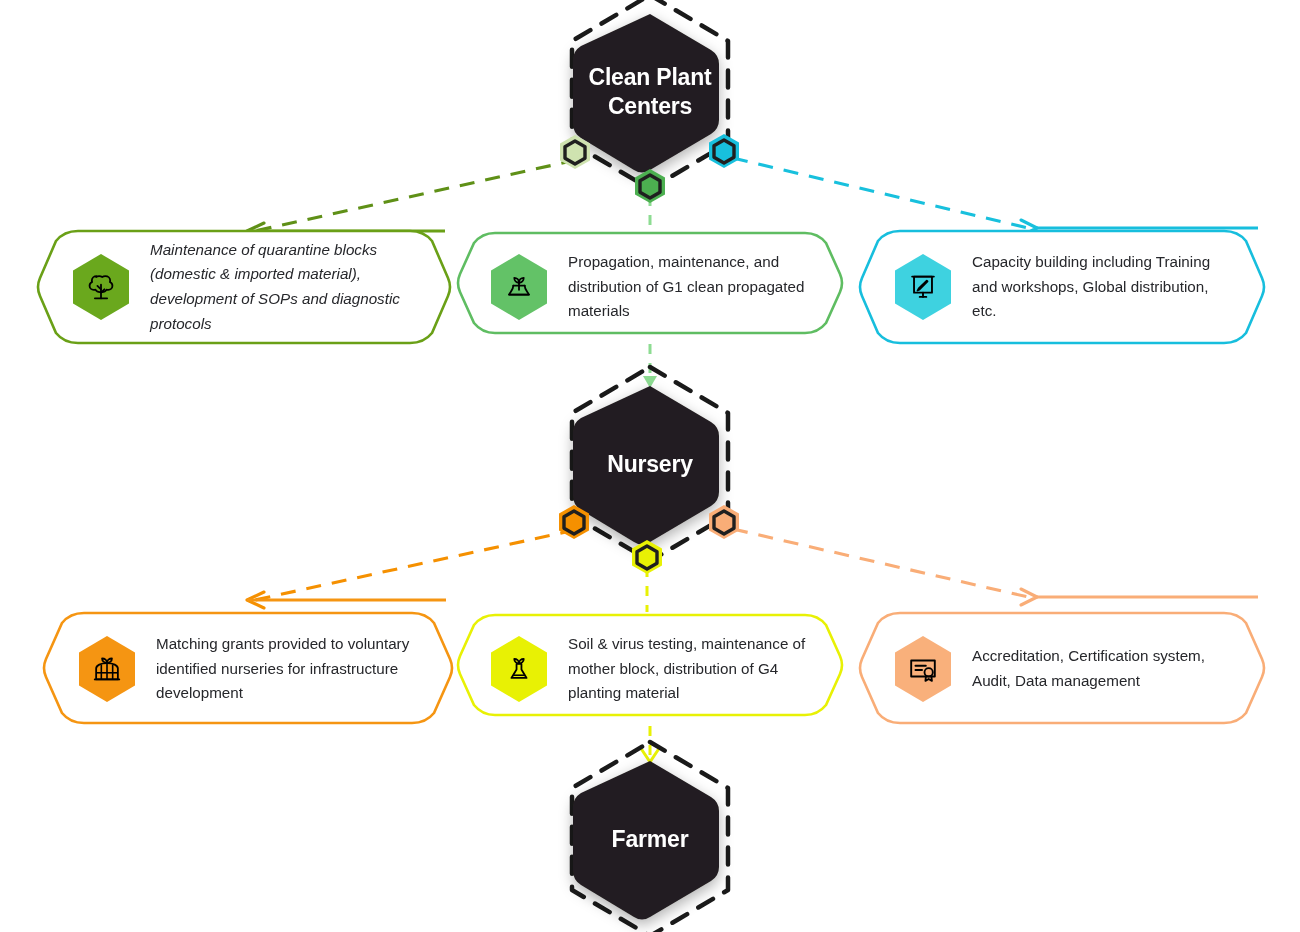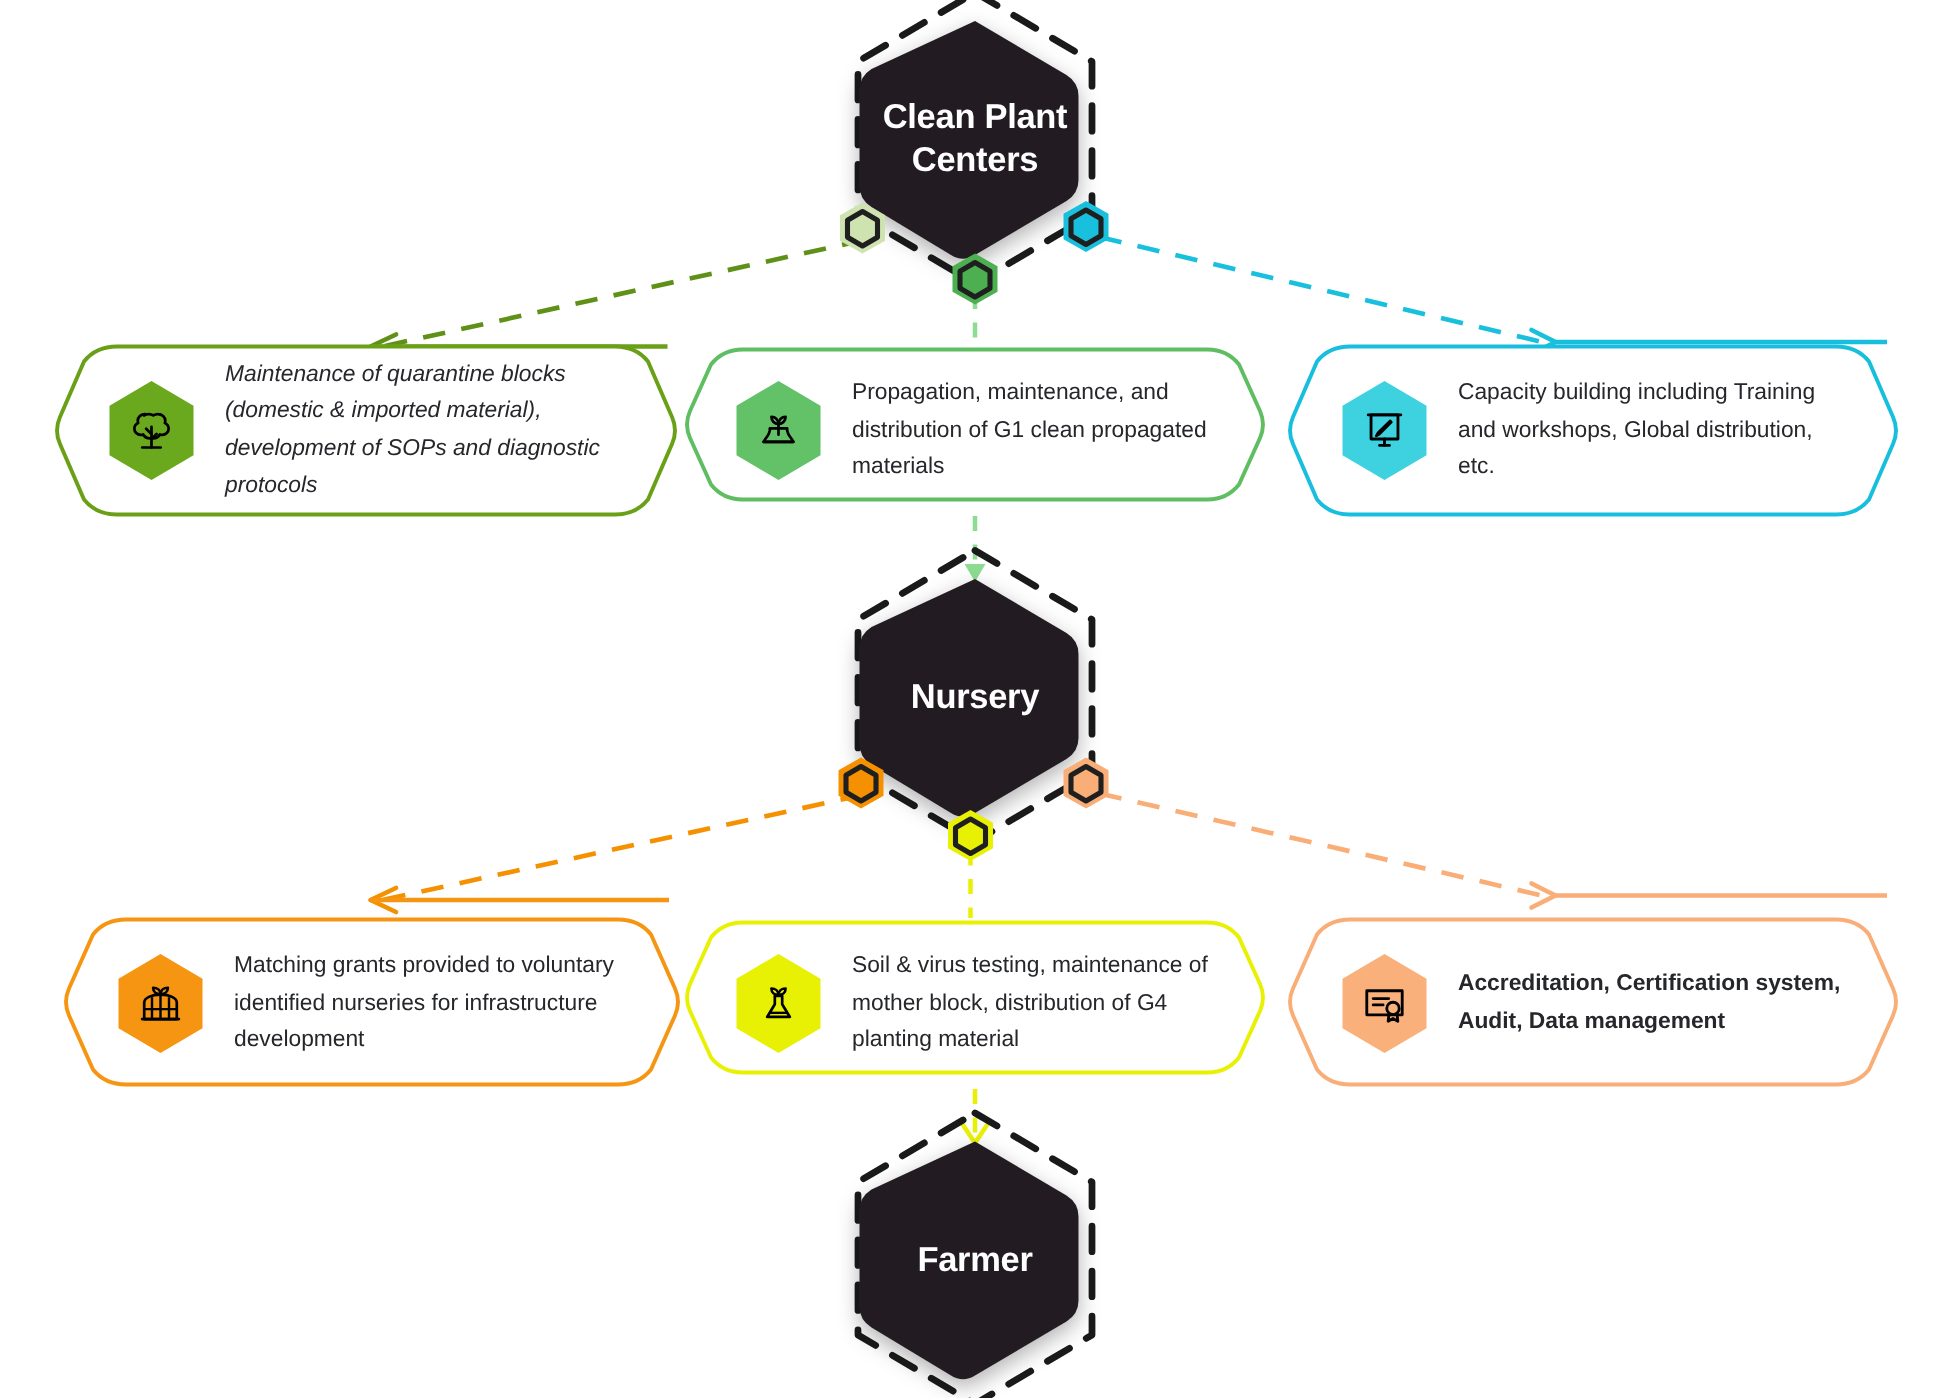--- a/index.html
+++ b/index.html
@@ -308,21 +308,21 @@
           <path d="M18 12c0-2.8 2.2-4.6 5-4.6 0 2.8-2.2 4.6-5 4.6z" fill="none" stroke="#000" stroke-width="1.9" stroke-linejoin="round"></path>
           <path d="M18 12c0-2.8-2.2-4.6-5-4.6 0 2.8 2.2 4.6 5 4.6z" fill="none" stroke="#000" stroke-width="1.9" stroke-linejoin="round"></path>
           <path d="M15.4 12.6 H20.6 V18.5 L26 27.5 H10 L15.4 18.5 Z" fill="none" stroke="#000" stroke-width="1.9" stroke-linejoin="round"></path>
           <path d="M11.6 24.6 H24.4" fill="none" stroke="#000" stroke-width="1.7"></path>
         </svg>
       </div>
       <div class="card-text">Soil &amp; virus testing, maintenance of mother block, distribution of G4 planting material</div>
     </div>
   </div>
 
-  <div class="card" style="left:864px; top:611px; width:394px; height:116px;font-weight:bold;">
+  <div class="card" style="left:864px; top:611px; width:394px; height:116px;">
     <div class="card-body">
       <div class="badge">
         <svg class="badge-shape" viewBox="0 0 62 68">
           <path d="M 31,1 L 59,17.5 L 59,50.5 L 31,67 L 3,50.5 L 3,17.5 Z" fill="#f9b07b"></path>
         </svg>
         <svg class="glyph" viewBox="0 0 36 36">
           <rect x="5.5" y="9" width="25" height="17" fill="none" stroke="#000" stroke-width="2" stroke-linejoin="round"></rect>
           <path d="M10 14.5 H21 M10 19 H17" fill="none" stroke="#000" stroke-width="2" stroke-linecap="round"></path>
           <circle cx="24" cy="21.5" r="4.4" fill="none" stroke="#000" stroke-width="2"></circle>
           <path d="M21.2 25 L20.6 30.5 L24 28.6 L27.4 30.5 L26.8 25" fill="none" stroke="#000" stroke-width="2" stroke-linejoin="round"></path>

